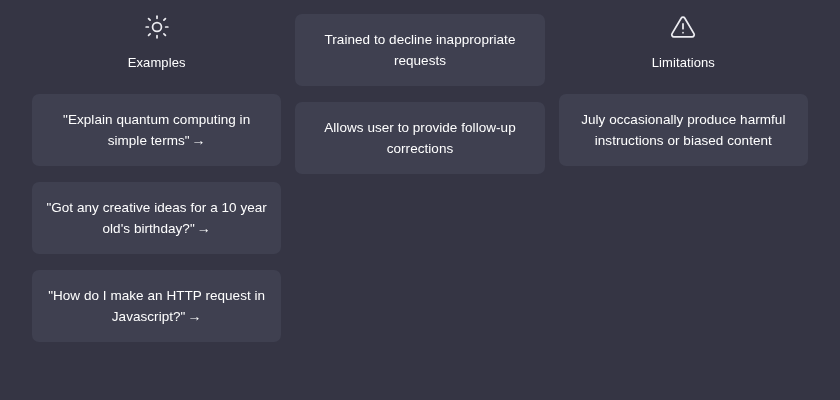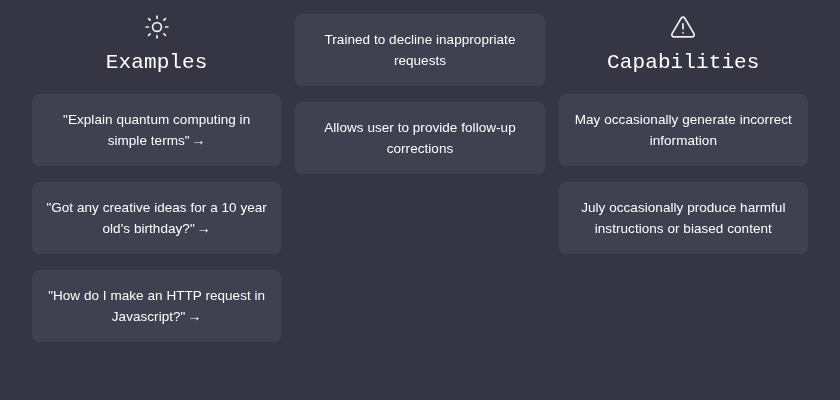--- a/index.html
+++ b/index.html
@@ -59,27 +59,26 @@
     margin-bottom: 11px;
   }
 
   .column-icon svg {
     width: 26px;
     height: 26px;
     display: block;
   }
 
   .column-title {
-    font-size: 21px;
+    font-size: 13px;
     line-height: 24px;
     font-weight: 400;
     color: #ffffff;
     letter-spacing: 0.1px;
     text-align: right;
-    font-family: Liberation Mono, monospace;
   }
 
   .card-list {
     display: flex;
     flex-direction: column;
     gap: 16px;
   }
 
   .card {
     background: #3f4050;
@@ -153,26 +152,23 @@
 
     <div class="column">
       <div class="column-head">
         <span class="column-icon">
           <svg viewBox="0 0 24 24" fill="none" stroke="currentColor" stroke-width="1.6" stroke-linecap="round" stroke-linejoin="round">
             <path d="M10.3 3.9 1.9 18.1a2 2 0 0 0 1.7 3h16.8a2 2 0 0 0 1.7-3L13.7 3.9a2 2 0 0 0-3.4 0z"></path>
             <line x1="12" y1="9.2" x2="12" y2="13.6"></line>
             <line x1="12" y1="17.2" x2="12.01" y2="17.2"></line>
           </svg>
         </span>
-        <div class="column-title">Capabilities</div>
+        <div class="column-title">Limitations</div>
       </div>
       <div class="card-list">
-        <div class="card">
-          <span class="card-text">May occasionally generate incorrect information</span>
-        </div>
         <div class="card">
           <span class="card-text">July occasionally produce harmful instructions or biased content</span>
         </div>
       </div>
     </div>
 
   </div>
 </div>
 
 </body></html>

